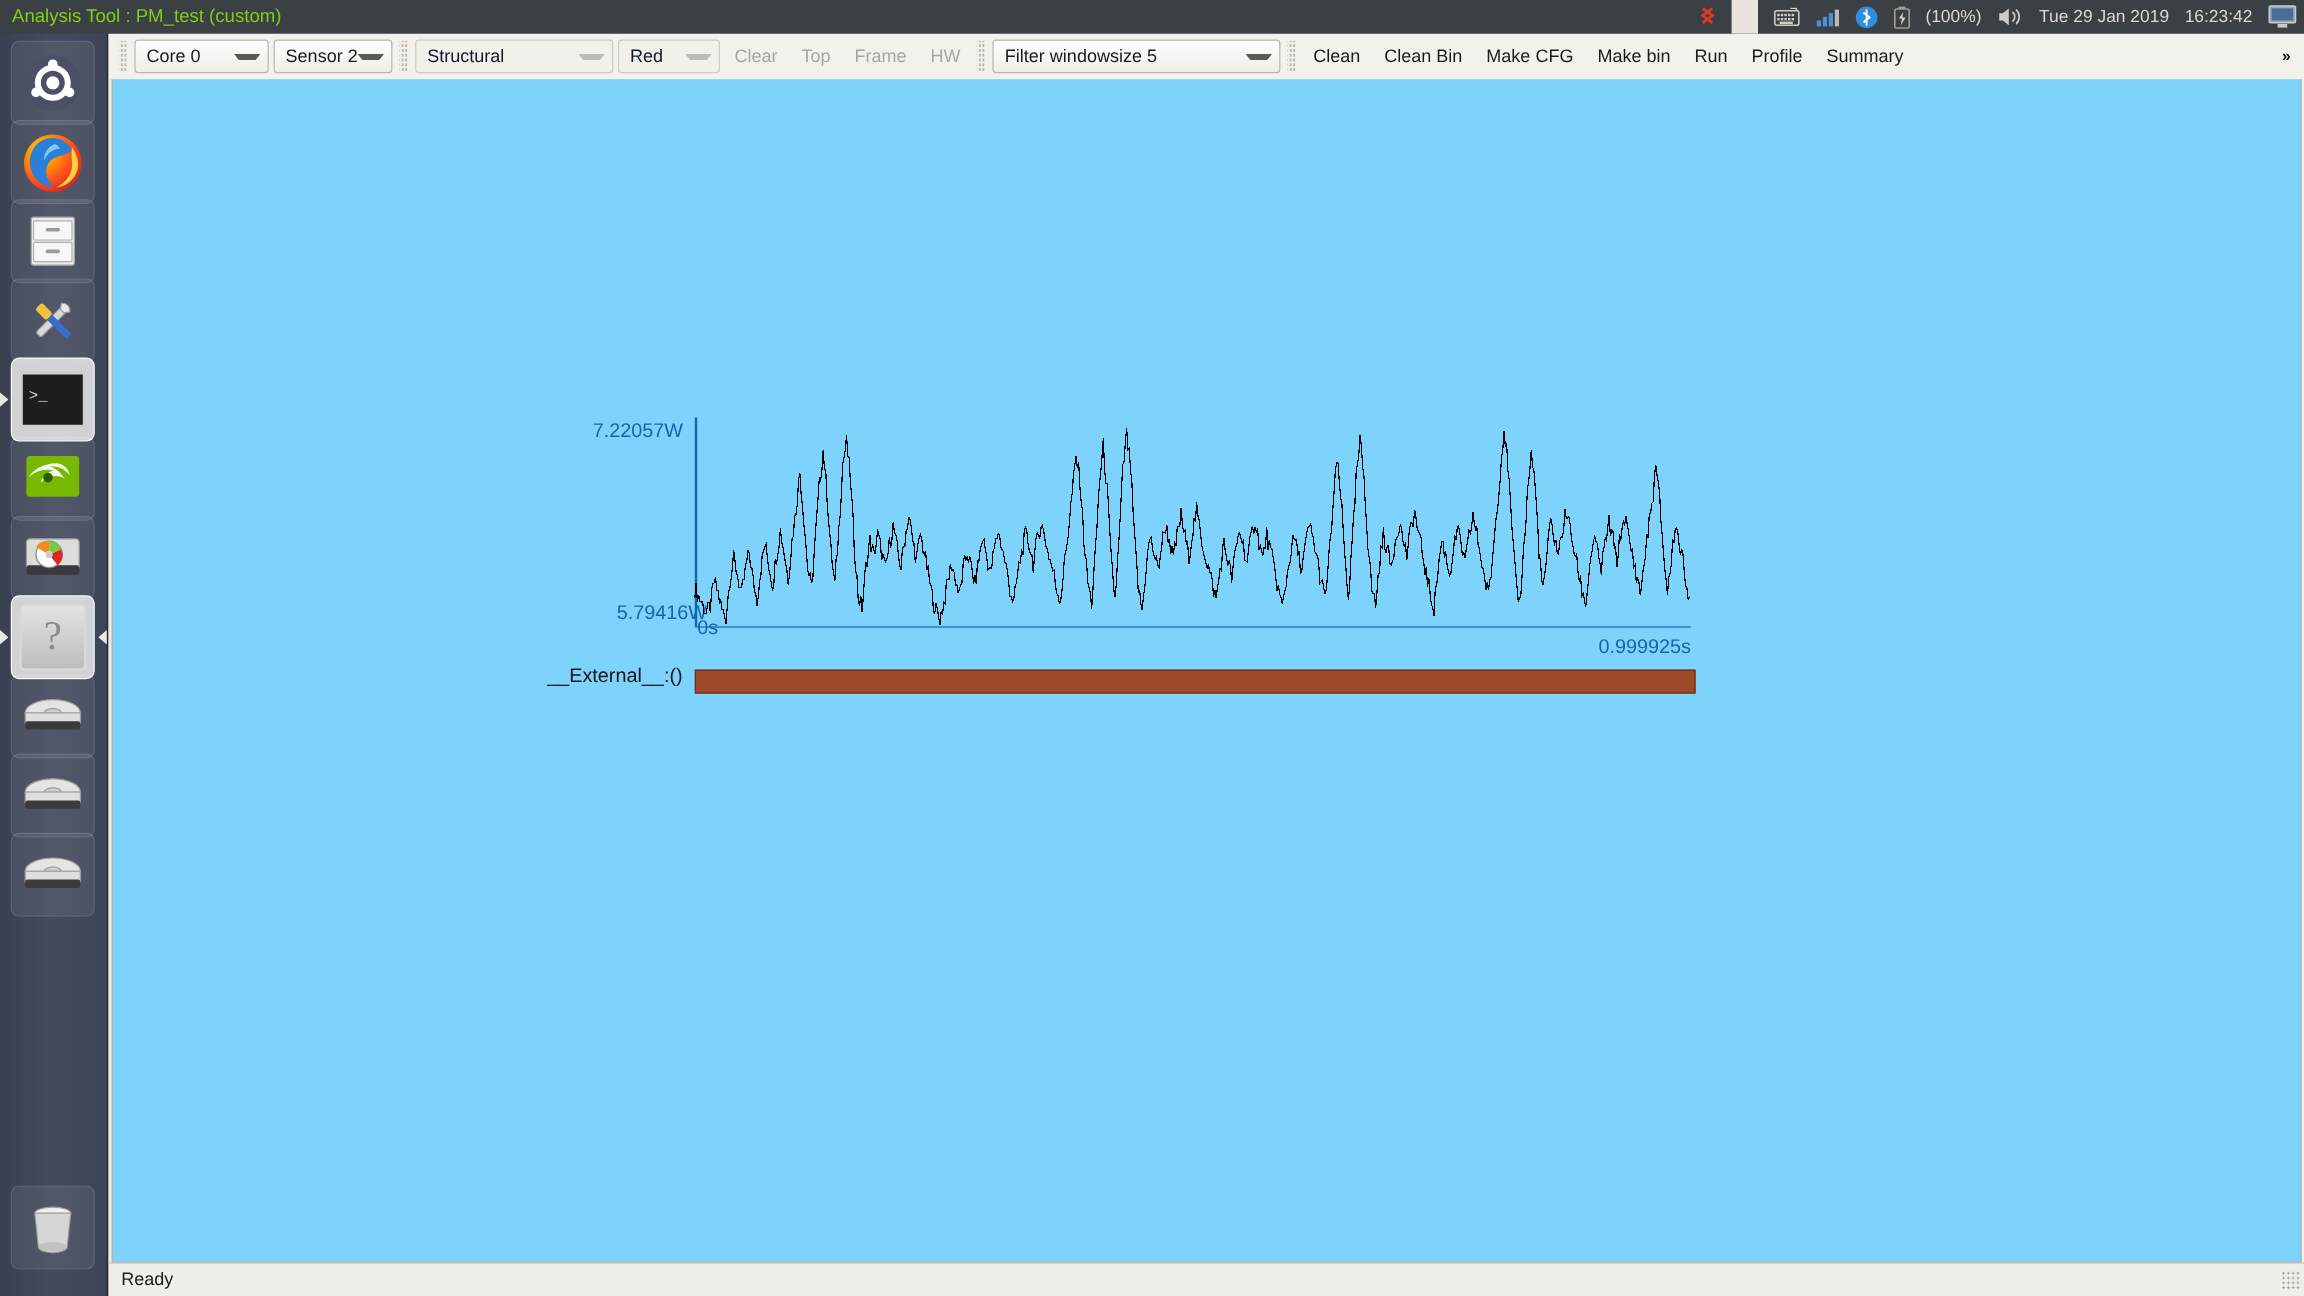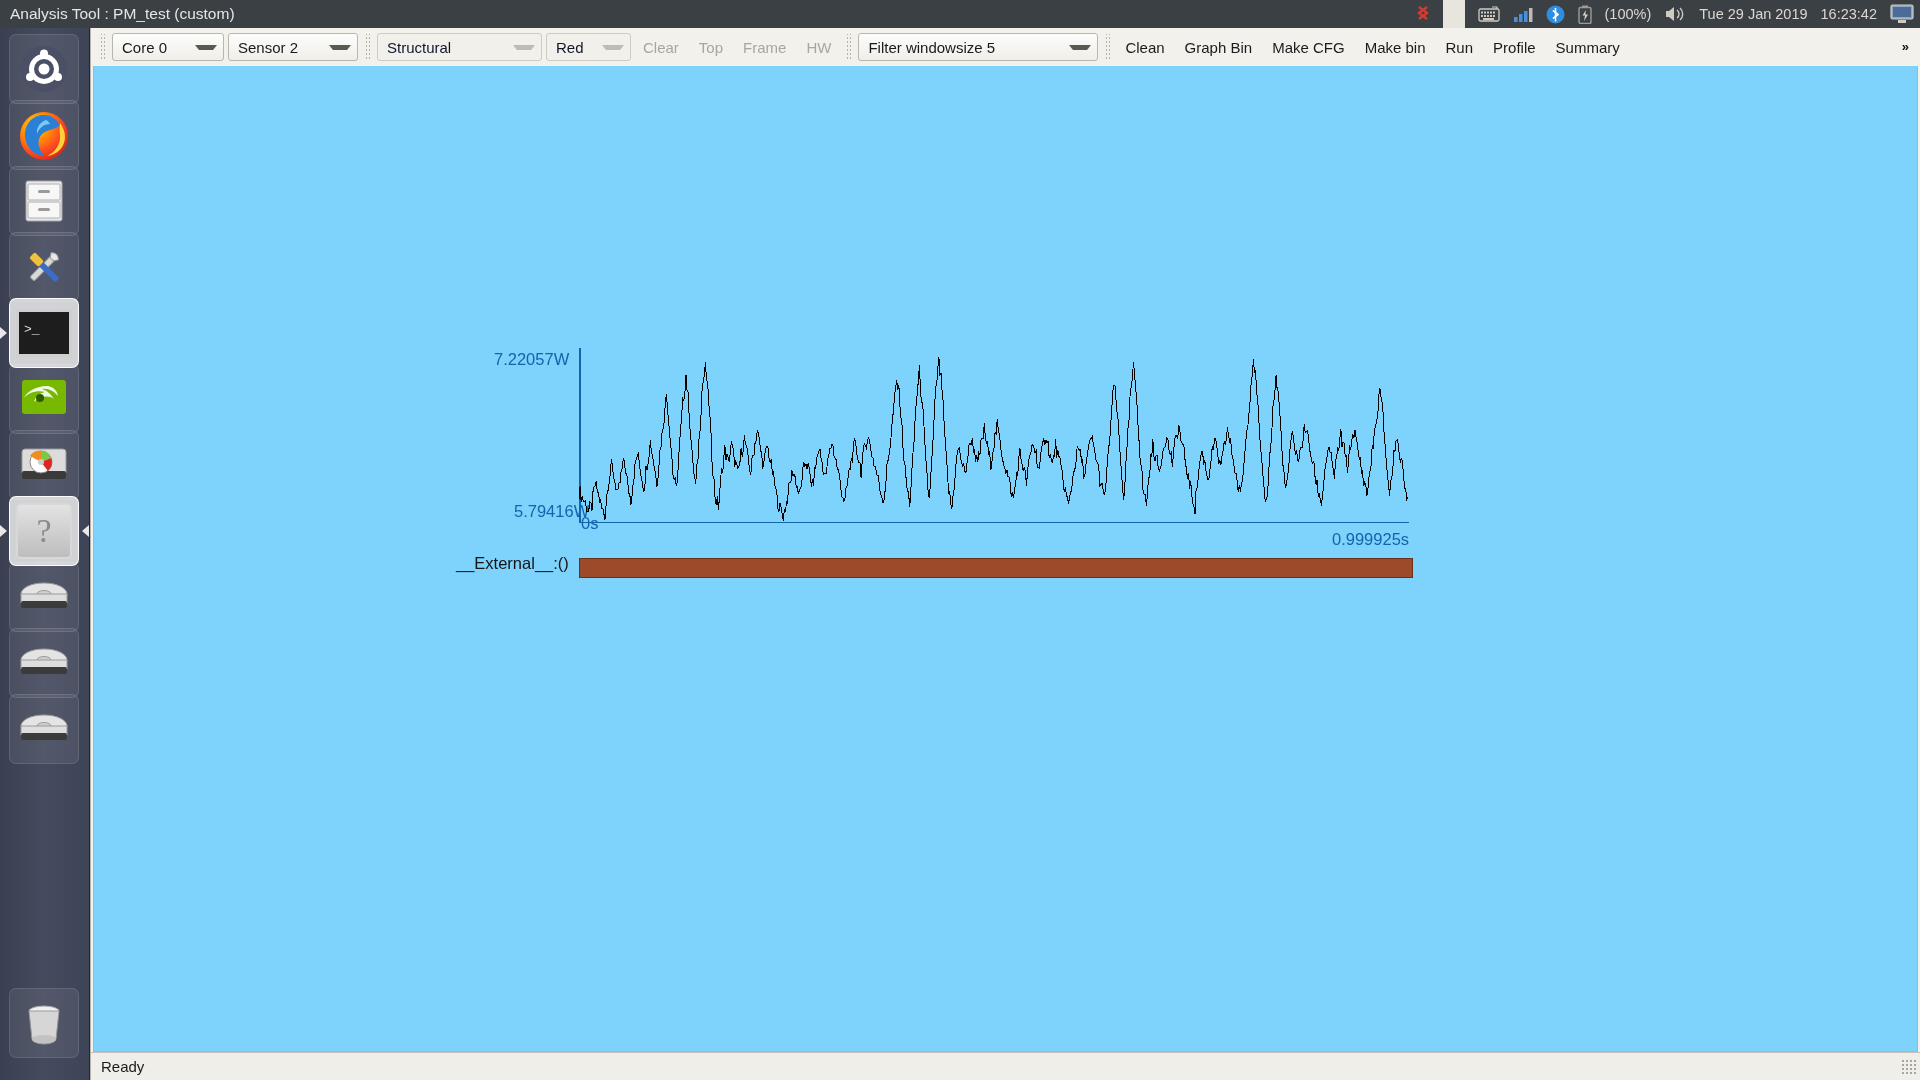--- a/index.html
+++ b/index.html
@@ -44,21 +44,21 @@
 
   
   #toppanel {
     position: absolute; left: 0; top: 0; width: 1920px; height: 28px;
     background: #3b4045;
     color: #dfdbd2;
     font-size: 15px;
     display: flex; align-items: center;
     z-index: 30;
   }
-  #window-title { margin-left: 10px; color: #e5e5e5; font-size: 15.5px; }
+  #window-title { margin-left: 10px; color: #84cc16; font-size: 15.5px; }
   #tray { margin-left: auto; display: flex; align-items: center; gap: 13px; padding-right: 6px; }
   .tray-item { display: flex; align-items: center; color: #dcd8d0; font-size: 14.5px; }
   #tray-highlight {
     background: #e8e5df; height: 28px; width: 22px;
     display: flex; align-items: center; justify-content: center;
   }
 
   
   #appwin {
     position: absolute; left: 90px; top: 28px;
@@ -402,21 +402,21 @@
   </div>
 
   <div id="appwin">
 
     <div id="toolbar">
       <div class="tb-grip"></div>
       <div class="combo" style="width:112px">
         <span class="combo-text">Core 0</span>
         <span class="combo-arrow"></span>
       </div>
-      <div class="combo" style="width:130px">
+      <div class="combo" style="width:99px">
         <span class="combo-text">Sensor 2</span>
         <span class="combo-arrow"></span>
       </div>
       <div class="tb-grip"></div>
       <div class="combo disabled" style="width:165px">
         <span class="combo-text">Structural</span>
         <span class="combo-arrow"></span>
       </div>
       <div class="combo disabled" style="width:85px">
         <span class="combo-text">Red</span>
@@ -426,21 +426,21 @@
       <div class="tb-btn disabled">Top</div>
       <div class="tb-btn disabled">Frame</div>
       <div class="tb-btn disabled">HW</div>
       <div class="tb-grip"></div>
       <div class="combo" style="width:240px">
         <span class="combo-text">Filter windowsize 5</span>
         <span class="combo-arrow"></span>
       </div>
       <div class="tb-grip"></div>
       <div class="tb-btn">Clean</div>
-      <div class="tb-btn">Graph Bin</div>
+      <div class="tb-btn">Clean Bin</div>
       <div class="tb-btn">Make CFG</div>
       <div class="tb-btn">Make bin</div>
       <div class="tb-btn">Run</div>
       <div class="tb-btn">Profile</div>
       <div class="tb-btn">Summary</div>
       <div id="tb-overflow">»</div>
     </div>
 
 
     <div id="canvas">

